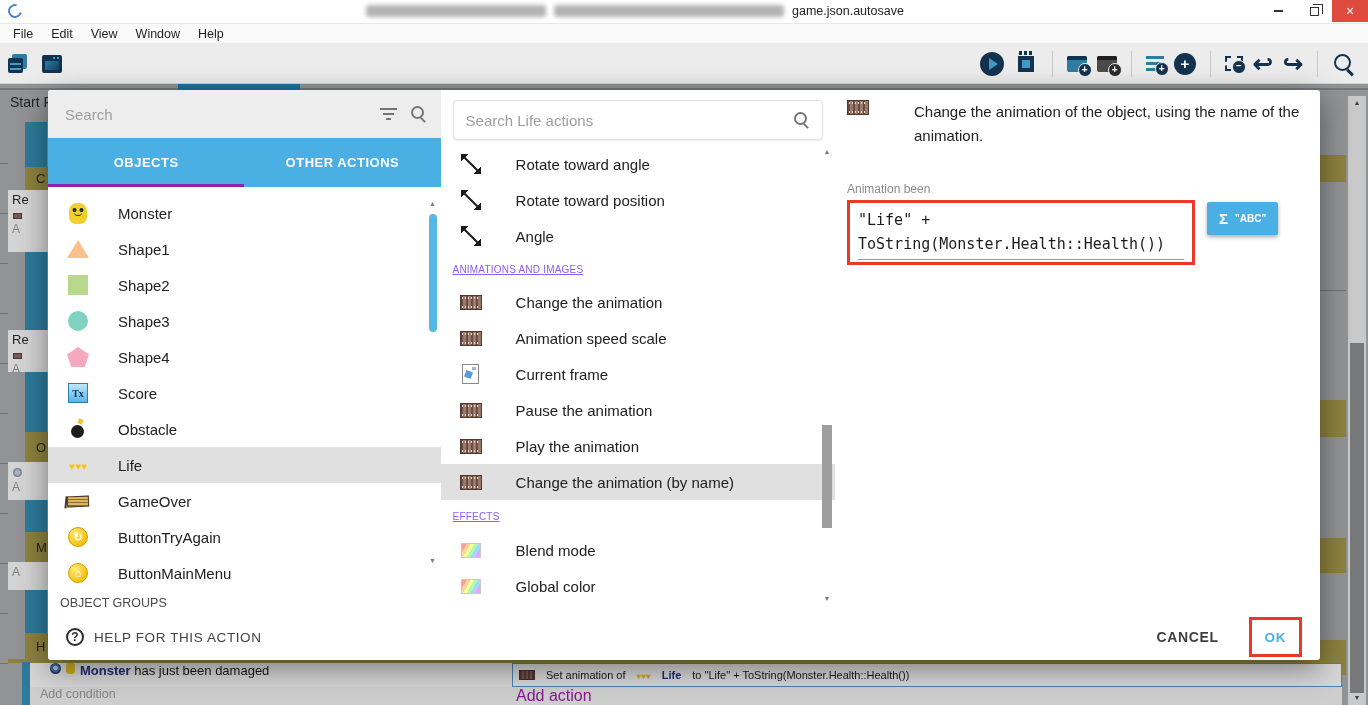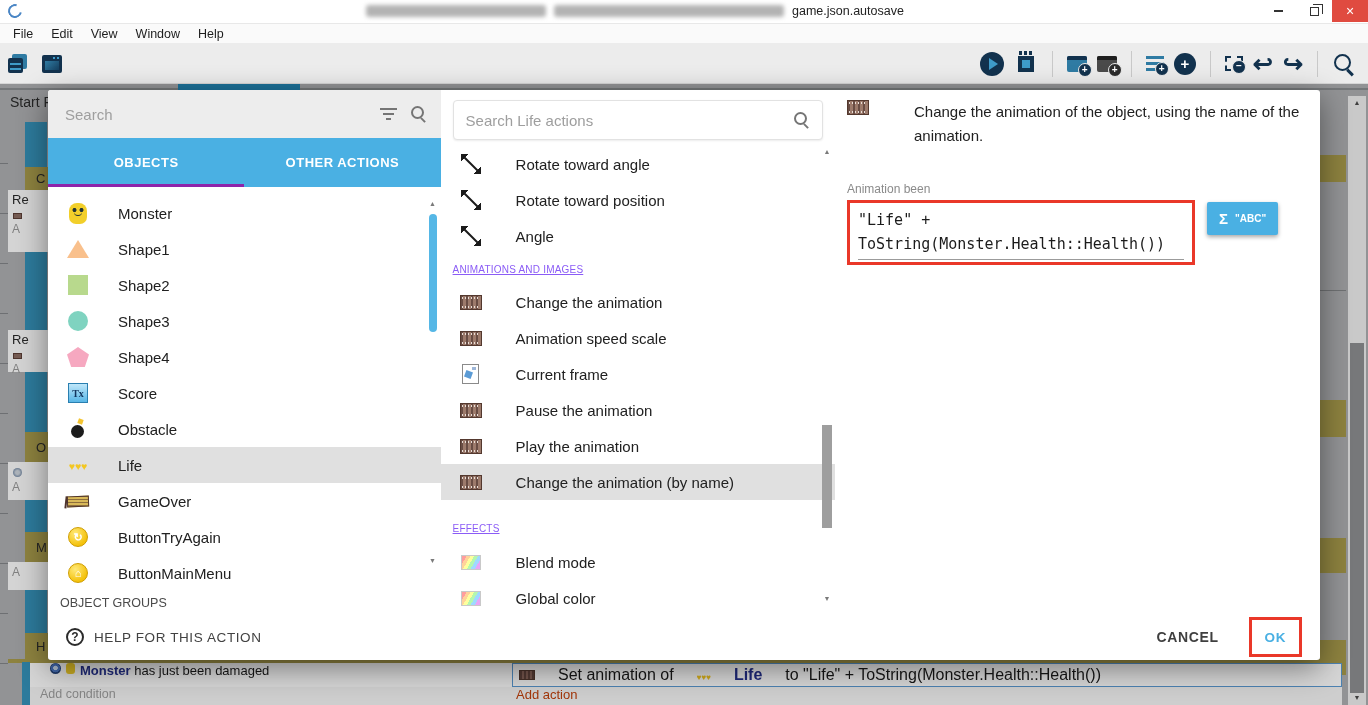--- a/index.html
+++ b/index.html
@@ -84,22 +84,22 @@
   .win-scrollbar { position:absolute; right:2px; top:12px; bottom:0; width:18px; background:#f0f0f0; }
   .win-scrollbar .arr { position:absolute; left:0; width:18px; height:14px; text-align:center; font-size:7px; color:#4c4c4c; line-height:14px; }
   .win-scrollbar .arr.up{top:0;} .win-scrollbar .arr.down{bottom:0;}
   .win-thumb { position:absolute; left:2px; width:14px; top:247px; height:350px; background:#8e9092; }
 
   
   .bottom-event { position:absolute; left:0; right:0; bottom:0; height:43px; }
   .be-teal { position:absolute; left:22px; top:0; width:8px; height:43px; background:#3693ba; }
   .be-cond { position:absolute; left:30px; top:1px; width:482px; height:24px; background:#ffffff; display:flex; align-items:flex-start; gap:5px; padding-left:20px; font-size:13px; color:#1b1b1b; }
   .be-cond-add { position:absolute; left:30px; top:25px; width:482px; height:18px; background:#f6f6f6; color:#9e9e9e; font-size:12.5px; padding-left:10px; }
-  .be-act { position:absolute; left:512px; top:1px; width:830px; height:24px; background:#fff; border:1px solid #5b9bd5; display:flex; align-items:center; gap:23px; padding-left:6px; font-size:16px; color:#1b1b1b; }
-  .be-act-add { position:absolute; left:512px; top:25px; width:830px; height:18px; background:#f6f6f6; color:#c2410c; font-size:13px; padding-left:4px; }
+  .be-act { position:absolute; left:512px; top:1px; width:830px; height:24px; background:#fff; border:1px solid #5b9bd5; display:flex; align-items:center; gap:11px; padding-left:6px; font-size:11px; color:#1b1b1b; }
+  .be-act-add { position:absolute; left:512px; top:25px; width:830px; height:18px; background:#f6f6f6; color:#a21caf; font-size:16px; padding-left:4px; }
   .bold-obj { font-weight:bold; color:#26328f; }
   .gear-mini { width:11px; height:11px; border-radius:50%; background:radial-gradient(circle at 50% 45%, #cfe0f5 0 2px, #4a77c4 2.6px 4.4px, #27477e 4.6px); }
   .monster-mini { width:9px; height:11px; background:#f2cf2a; border-radius:3px; }
   .film-mini { width:16px; height:10px; background:#8a655a; border:1px solid #53382e; background-image:repeating-linear-gradient(90deg, rgba(62,39,35,.55) 0 2px, transparent 2px 4px); }
   .hearts-mini::before { content:"♥♥♥"; color:#f3c722; font-size:8px; }
 
   .scrim { position:absolute; inset:0; background:rgba(0,0,0,0.16); }
 
   
   .dialog { position:absolute; left:48px; top:90px; width:1272px; height:570px; background:#fff; border-radius:3px; box-shadow:0 8px 30px rgba(0,0,0,0.45); z-index:20; display:flex; flex-direction:column; }
@@ -134,21 +134,21 @@
 
   .panel-middle { width:420px; position:relative; display:flex; flex-direction:column; }
   .search-field { margin:10px 12px 6px; height:40px; border:1px solid #e2e2e2; border-radius:4px; box-shadow:0 1px 2px rgba(0,0,0,0.08); display:flex; align-items:center; padding:0 12px; gap:10px; background:#fff; }
   .search-field input { flex:1; border:none; outline:none; font-size:15px; color:#424242; font-family:"Liberation Sans",sans-serif; }
   .action-list { flex:1; overflow:hidden; }
   .act-row { height:36px; display:flex; align-items:center; padding-left:18px; }
   .act-row.sel { background:#e0e0e0; }
   .aicon { width:24px; display:flex; justify-content:center; margin-right:33px; flex:none; }
   .alabel { font-size:15px; color:#212121; }
   .list-header { height:30px; display:flex; align-items:center; padding-left:12px; font-size:10px; color:#8b5cf6; letter-spacing:.2px;text-decoration:underline; }
-  .list-header.tall { height:32px;margin-top:12px; }
+  .list-header.tall { height:32px; }
 
   .panel-right { flex:1; padding:10px 14px 0 12px; position:relative; }
   .desc-row { display:flex; gap:12px; }
   .desc-text { width:392px; font-size:15px; line-height:24px; color:#212121; }
   .field-label { margin-top:34px; font-size:12px; color:#8a8a8a; }
   .expr-row { margin-top:4px; display:flex; align-items:flex-start; }
   .expr-box { border:3px solid #ea3829; background:#fff; width:348px; padding:5px 8px 2px; }
   .expr-line { font-family:"DejaVu Sans Mono", monospace; font-size:15px; line-height:24px; color:#1b1b1b; white-space:pre; }
   .expr-underline { height:1px; background:#9b9b9b; margin-top:3px; }
   .expr-btn { margin-left:12px; margin-top:2px; background:#4ab0e3; color:#fff; border:none; border-radius:2px; box-shadow:0 2px 4px rgba(0,0,0,0.35); padding:8px 12px; display:flex; align-items:center; gap:7px; cursor:pointer; }

